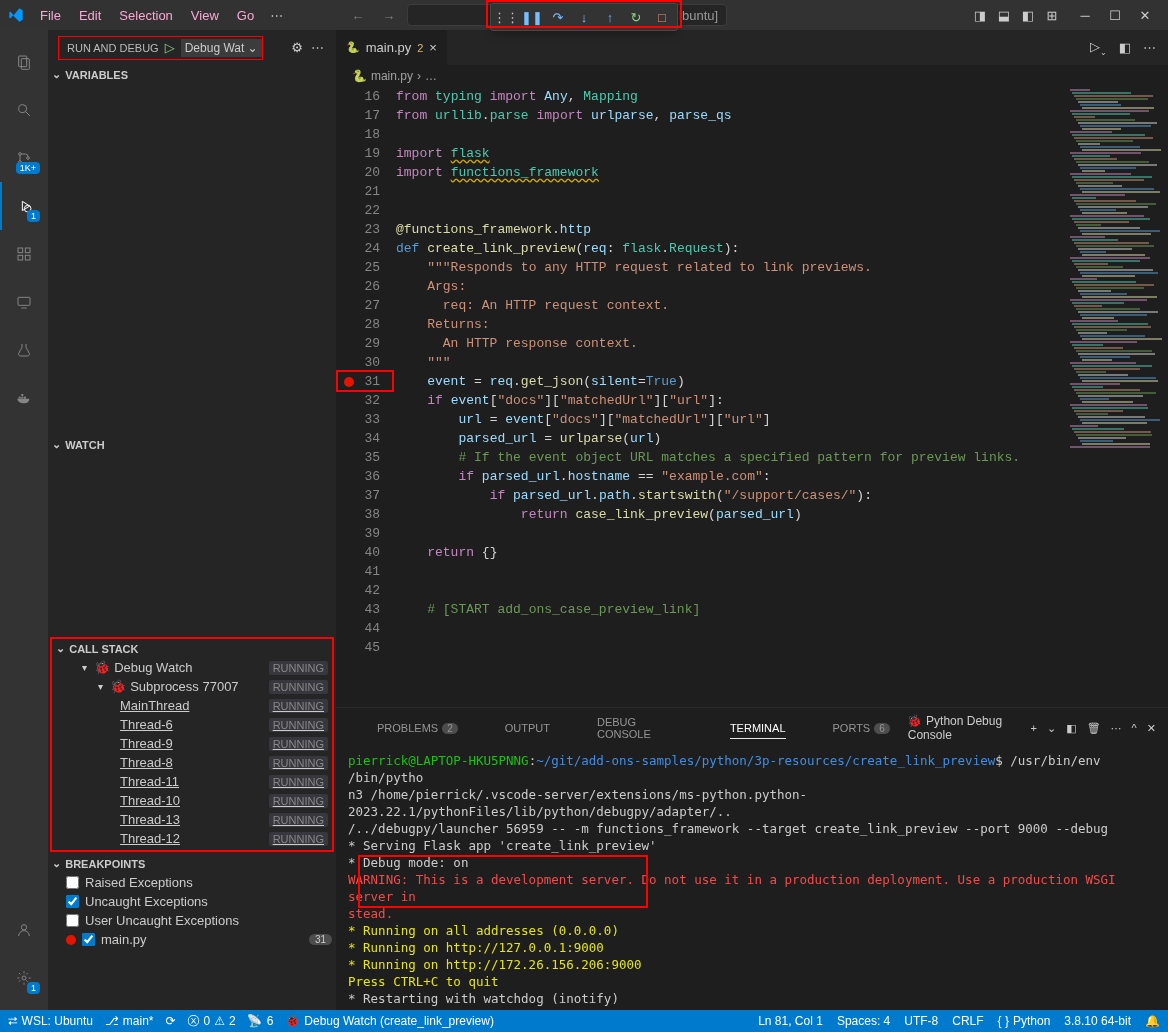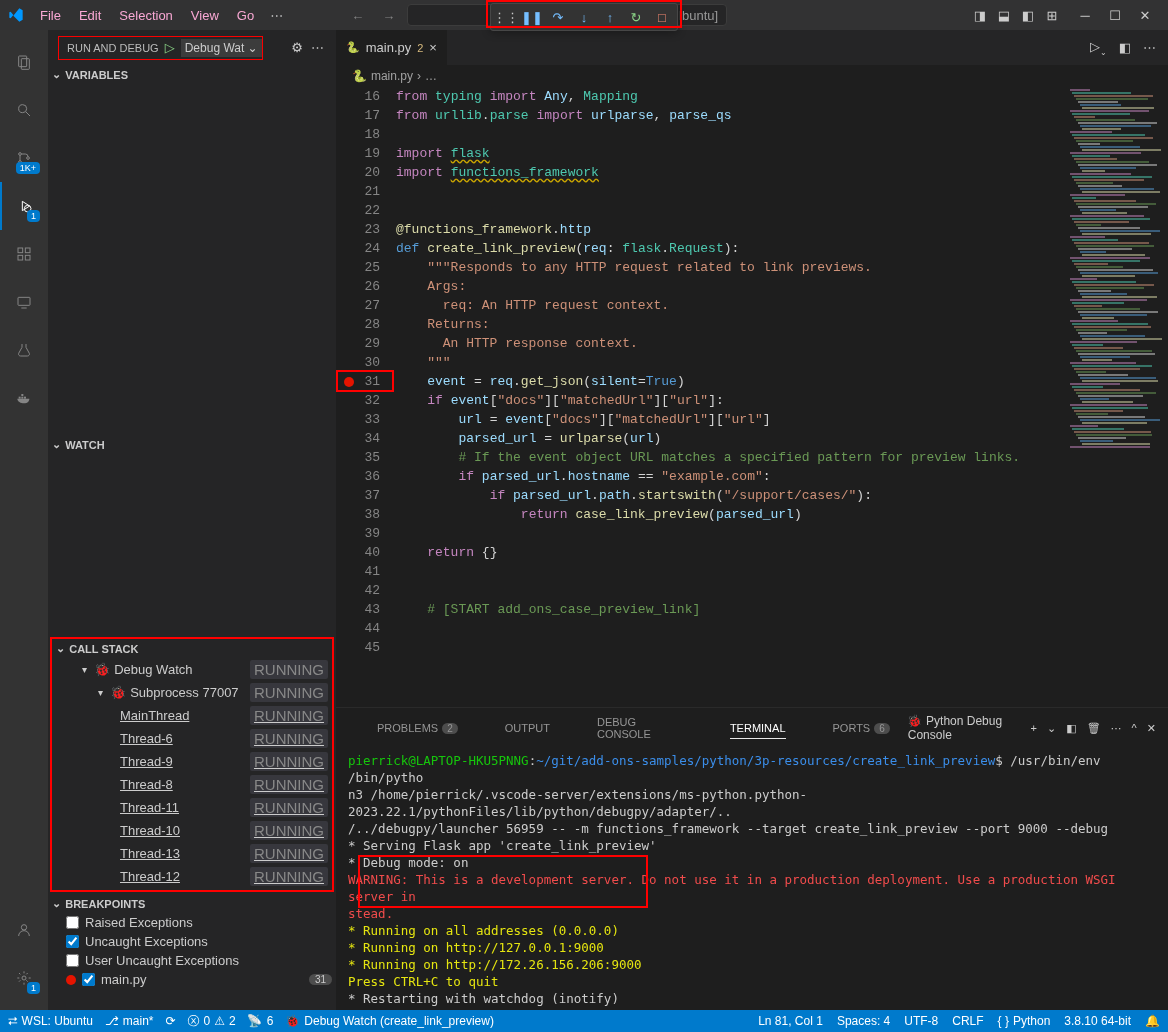--- a/index.html
+++ b/index.html
@@ -40,21 +40,21 @@
 
 .section-header { display: flex; align-items: center; padding: 3px 4px; font-size: 11px; font-weight: 700; color: #cccccc; cursor:pointer;}
 .section-header .chev { margin-right: 4px; font-size:11px;}
 #variables-section{ height:370px;}
 #watch-section{ height:200px;}
 .call-stack-wrap{ border:2px solid #ff0000; margin:2px; padding-bottom:2px;}
 .cs-row { display:flex; align-items:center; padding:2px 4px 2px 18px; font-size:13px;}
 .cs-row .chev{ width:12px; font-size:10px;}
 .cs-row .bug{ color:#cccccc; margin-right:4px;}
 .cs-row .name{ flex:1; white-space:nowrap; overflow:hidden; text-overflow:ellipsis;}
-.cs-row .status{ font-size:15px; color:#888; background:#37373d; padding:1px 4px; border-radius:2px;}
+.cs-row .status{ font-size:11px; color:#888; background:#37373d; padding:1px 4px; border-radius:2px;}
 .cs-row.indent1{ padding-left:30px;}
 .cs-row.indent2{ padding-left:46px;}
 .cs-row.indent3{ padding-left:68px;text-decoration:underline;}
 
 .bp-row{ display:flex; align-items:center; padding:2px 4px 2px 18px; font-size:13px;}
 .bp-row input[type=checkbox]{ margin-right:6px; accent-color:#007acc;}
 .bp-row .dot{ width:10px; height:10px; border-radius:50%; background:#e51400; margin-right:6px;}
 .bp-row .count{ margin-left:auto; background:#4d4d4d; border-radius:8px; padding:0 6px; font-size:10px;}
 
 .editor-area { flex: 1; display: flex; flex-direction: column; background: #1e1e1e; }

